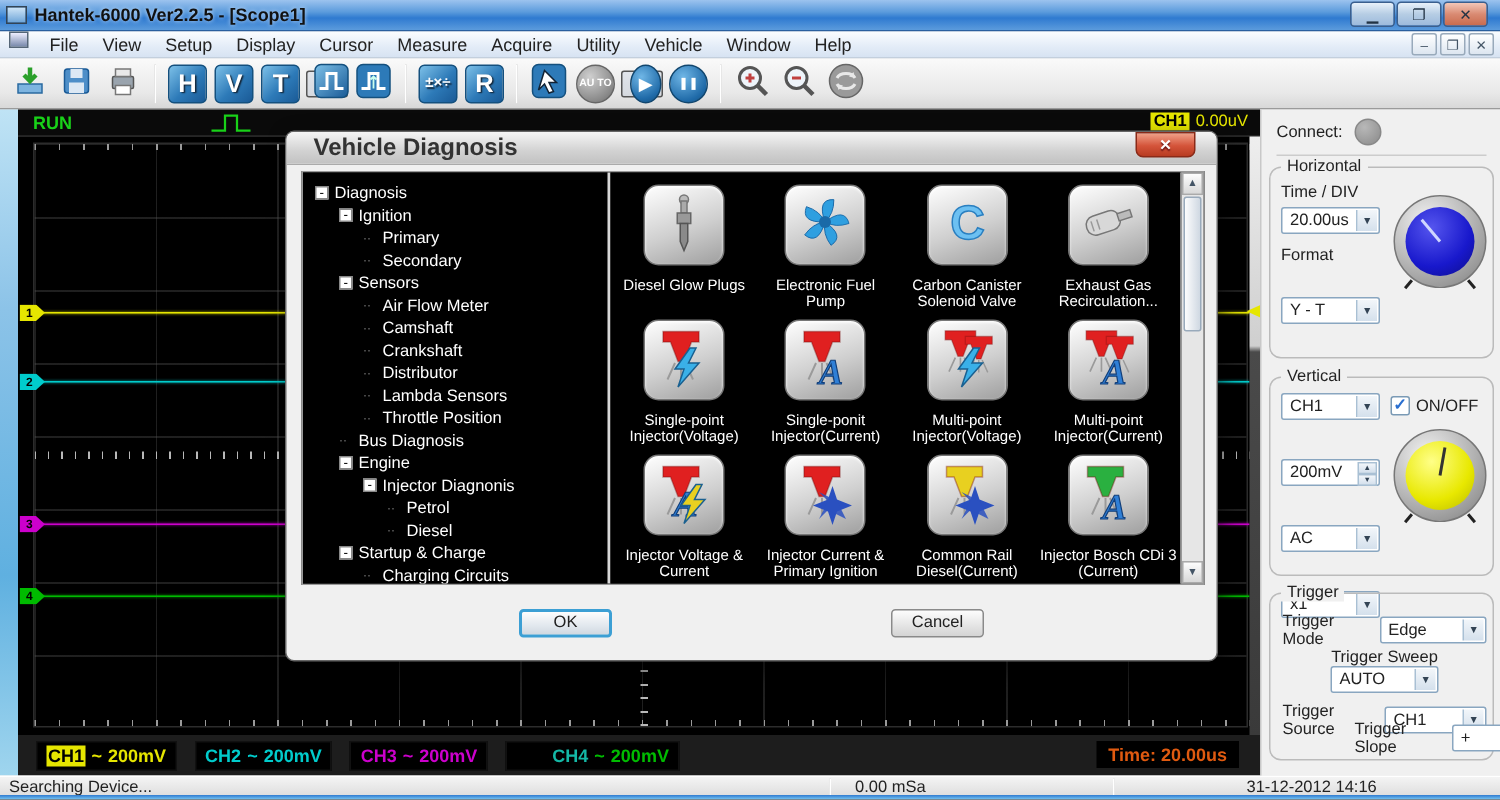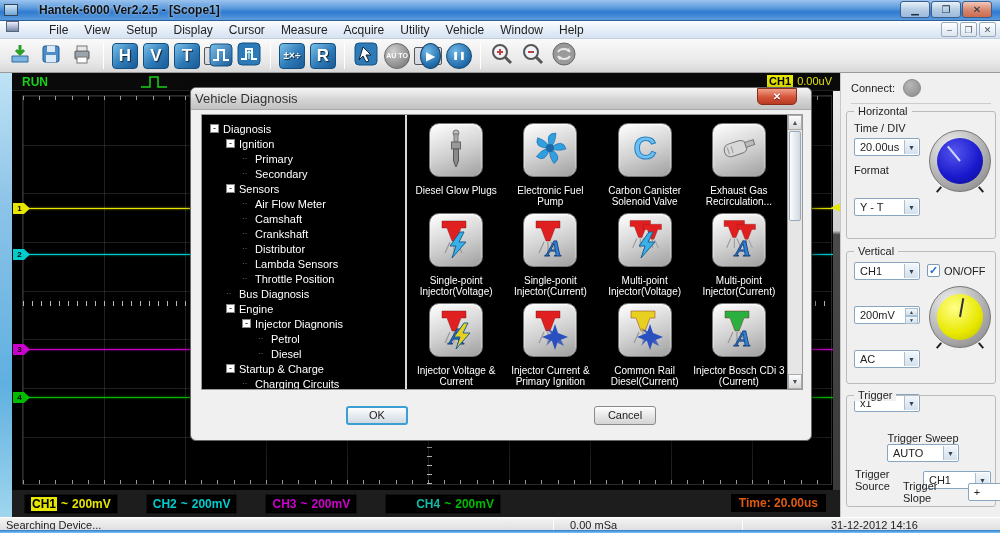--- a/index.html
+++ b/index.html
@@ -1,18 +1,18 @@
 <!DOCTYPE html>
 <html><head>
 <meta charset="utf-8">
 <style>
   * { margin:0; padding:0; box-sizing:border-box; }
   html,body { width:1000px; height:533px; overflow:hidden; }
   body { font-family:"Liberation Sans", sans-serif; position:relative; background:#e8e8e8; font-size:12px; }
-  .abs { position:absolute;gap:16px; }
+  .abs { position:absolute; }
 
   
   .titlebar { left:0; top:0; width:1000px; height:21px;
     background:linear-gradient(to bottom,#9cc3ee 0%,#5b9bdc 40%,#2f7ad0 60%,#5b9bdc 100%);
     display:flex; align-items:center; padding-left:4px; border-bottom:1px solid #2a5f9e; }
   .titlebar .ticon { width:14px; height:12px; background:linear-gradient(#cfe5f7,#6ea5d8); border:1px solid #345; margin-right:5px; }
   .titlebar .ttext { font-weight:bold; font-size:12px; color:#111; text-shadow:0 0 3px #cfe5ff; }
   .winbtns { position:absolute; right:8px; top:1px; display:flex; }
   .winbtn { width:30px; height:17px; border:1px solid #3a5f8e; border-radius:3px; margin-left:1px;
     background:linear-gradient(#e8f1fa,#b6cde4 50%,#9cbadc); display:flex; align-items:center; justify-content:center;
@@ -85,21 +85,21 @@
   
   .statusbar { left:0; top:517px; width:1000px; height:13px; background:linear-gradient(#f4f4f4,#dfdfdf);
     border-top:1px solid #fff; font-size:11px; color:#222; }
   .statusbar .sep { position:absolute; top:1px; width:1px; height:11px; background:#bbb; border-right:1px solid #fff; }
   .bottomedge { left:0; top:530px; width:1000px; height:3px; background:linear-gradient(#2f7ad0,#79c7f2); }
 
   
   .rpanel { left:840px; top:73px; width:160px; height:444px; background:#f0f0f0; border-left:1px solid #c8c8c8; font-size:11px; color:#222; }
   .connectrow { position:absolute; left:10px; top:6px; display:flex; align-items:center; gap:8px; width:140px; border-bottom:1px solid #ccc; padding-bottom:6px; }
   .connectdot { width:18px; height:18px; border-radius:50%; background:radial-gradient(circle at 35% 30%,#b8b8b8,#8a8a8a); border:1px solid #888; }
-  .group { position:absolute; left:5px; width:150px; border:1px solid #bbb; border-radius:3px; }
+  .group { position:absolute; left:5px; width:150px; border:1px solid #bbb; border-radius:8px; }
   .group .legend { position:absolute; top:-7px; left:7px; background:#f0f0f0; padding:0 4px; font-size:11px; }
   .sel { height:18px; background:#fff; border:1px solid #89a6c0; border-radius:2px; display:flex; align-items:center; position:relative; padding-left:5px; font-size:11px; }
   .sel .arr { position:absolute; right:1px; top:1px; bottom:1px; width:14px; background:linear-gradient(#f2f6fa,#d4e0ec); border-left:1px solid #a9c0d4;
     display:flex; align-items:center; justify-content:center; font-size:7px; color:#345; }
   .spin { height:18px; background:#fff; border:1px solid #89a6c0; border-radius:2px; position:relative; padding-left:5px; display:flex; align-items:center; font-size:11px; }
   .spin .ud { position:absolute; right:1px; top:1px; bottom:1px; width:13px; display:flex; flex-direction:column; }
   .spin .ud div { flex:1; background:linear-gradient(#f2f6fa,#d4e0ec); border:1px solid #a9c0d4; font-size:5px; color:#345; display:flex; align-items:center; justify-content:center; }
   .knob { position:absolute; border-radius:50%; width:62px; height:62px;
     background:radial-gradient(circle at 35% 28%,#f2f2f2,#9a9a9a 75%,#787878); border:1px solid #777; }
   .knob .core { position:absolute; left:7px; top:7px; width:46px; height:46px; border-radius:50%; }
@@ -107,21 +107,21 @@
   .knob .leg { position:absolute; width:2px; height:7px; background:#222; bottom:-2px; }
   .cb { width:13px; height:13px; background:#fff; border:1px solid #7a9ab5; border-radius:2px; color:#2a6fd0; font-size:11px; line-height:11px; font-weight:bold; text-align:center; }
   .trigrow { position:absolute; left:8px; width:136px; display:flex; align-items:center; justify-content:space-between; }
   .trigrow .sel { width:72px; }
 
   
   .dialog { left:190px; top:87px; width:622px; height:354px; background:#f0f0f0;
     border:1px solid #666; border-radius:6px; box-shadow:4px 6px 14px rgba(0,0,0,.55); z-index:50; }
   .dtitle { position:absolute; left:0; top:0; right:0; height:22px; border-radius:5px 5px 0 0;
     background:linear-gradient(#f5f5f5,#d2d2d2 60%,#c2c2c2); border-bottom:1px solid #aaa;
-    display:flex; align-items:center; padding-left:4px; font-size:13px; color:#333; }
+    display:flex; align-items:center; padding-left:18px; font-size:16px; color:#333;font-weight:bold; }
   .dclose { position:absolute; top:0px; right:14px; width:40px; height:17px; border-radius:0 0 5px 5px;
     background:linear-gradient(#f0a088,#d4543a 55%,#b83c22); border:1px solid #8a2a18; color:#fff;
     font-size:10px; font-weight:bold; display:flex; align-items:center; justify-content:center; text-shadow:0 1px 1px #611; }
   .dbody { position:absolute; left:10px; top:26px; width:602px; height:276px; display:flex; border:1px solid #999; background:#000; }
   .treepane { width:205px; height:100%; background:#000; border-right:2px solid #d8d8d8; overflow:hidden; padding-top:6px; }
   .trow { height:15px; display:flex; align-items:center; color:#fff; font-size:11px; white-space:nowrap; }
   .tbox { width:9px; height:9px; background:#fff; border:1px solid #888; color:#000; font-size:9px; line-height:7px; text-align:center; margin-right:4px; flex:none; }
   .tilepane { position:relative; flex:1; height:100%; background:#000; }
   .tilegrid { position:absolute; left:2px; top:2px; right:16px; bottom:2px; display:grid;
     grid-template-columns:repeat(4,1fr); grid-template-rows:repeat(3,1fr); }
@@ -393,20 +393,27 @@
     <div class="knob" style="left:82px;top:34px">
       <div class="core" id="vknob" style="background: radial-gradient(circle at 38% 30%, rgb(255, 255, 136), rgb(232, 232, 0) 60%, rgb(184, 184, 0));"></div>
       <div class="ptr" style="background:#333;transform:rotate(190deg)"></div>
       <div class="leg" style="left:8px;transform:rotate(40deg)"></div>
       <div class="leg" style="right:8px;transform:rotate(-40deg)"></div>
     </div>
   </div>
 
   <div class="group" style="top:322px;height:112px" id="triggergroup">
     <div class="legend">Trigger</div>
+  <div class="trigrow" style="top: 12px;">
+        <span>Trigger Mode</span>
+        <div class="sel">
+          <span>Edge</span>
+          <span class="arr">▼</span>
+        </div>
+      </div>
       <div class="trigrow" style="top: 36px; flex-direction: column;">
         <span>Trigger Sweep</span>
         <div class="sel">
           <span>AUTO</span>
           <span class="arr">▼</span>
         </div>
       </div>
       <div class="trigrow" style="top: 72px;">
         <span>Trigger Source</span>
         <div class="sel">

